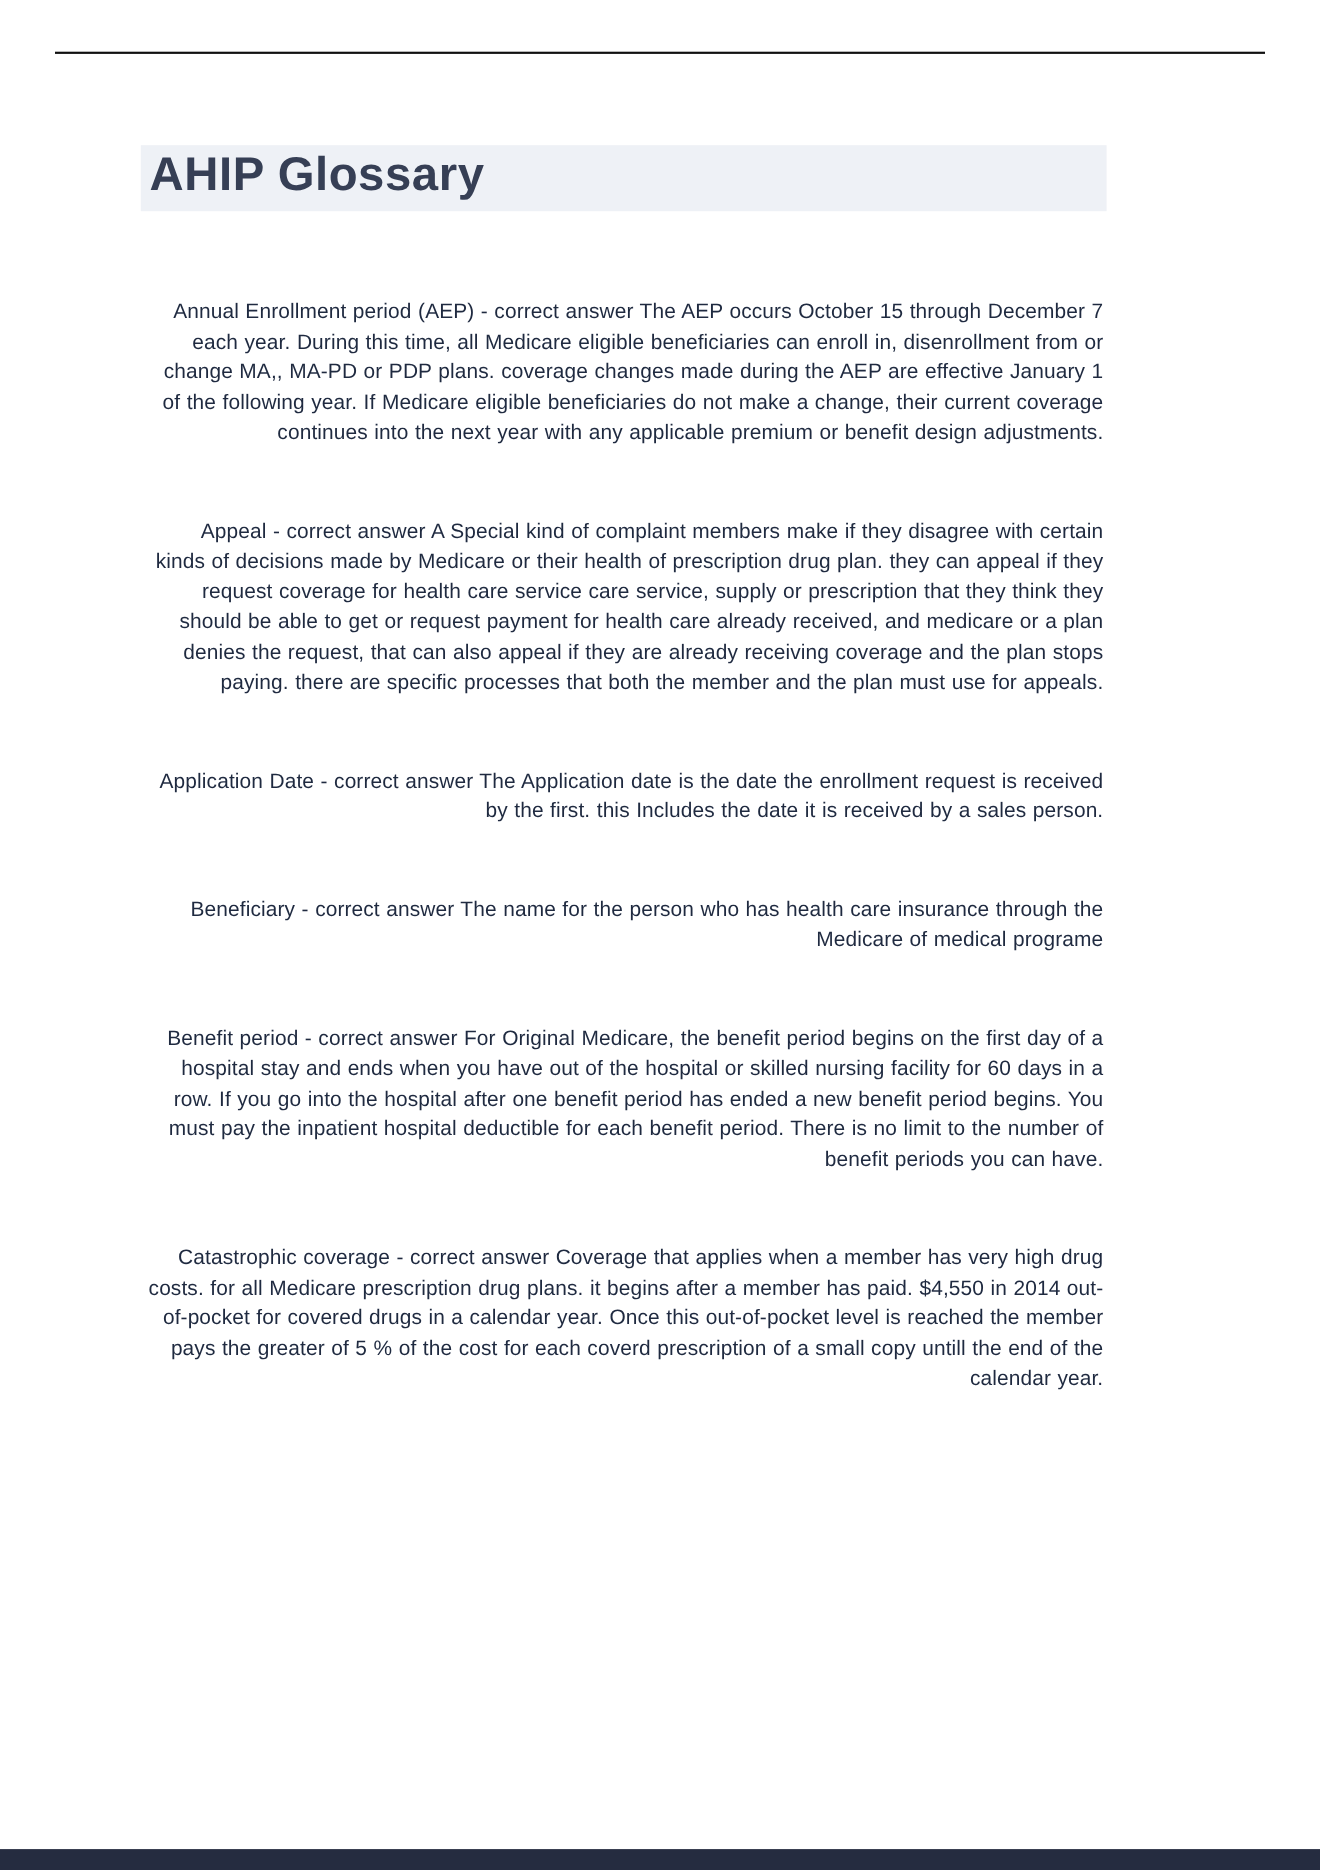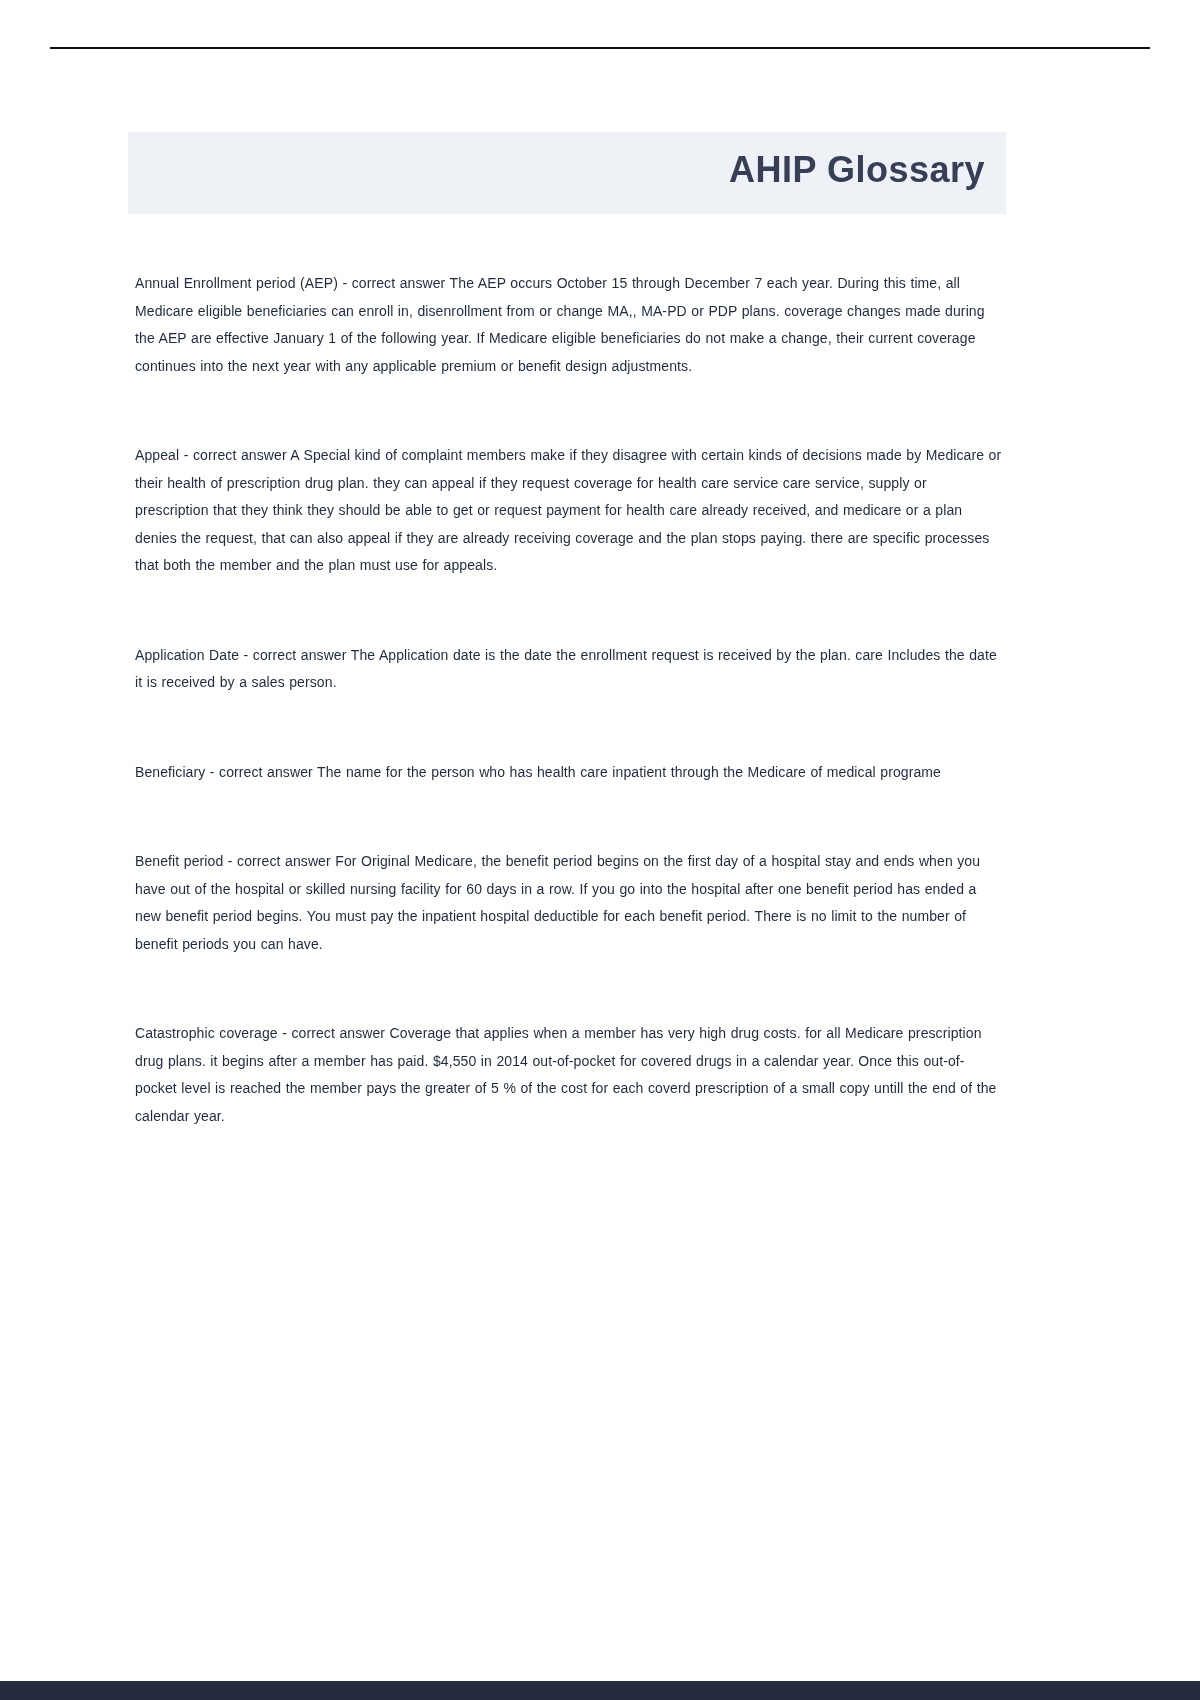--- a/index.html
+++ b/index.html
@@ -30,42 +30,42 @@
   .title-band {
     position: absolute;
     top: 132px;
     left: 128px;
     width: 878px;
     background: #eef1f6;
     padding: 2px 10px 8px 8px;
     box-sizing: border-box;
   }
   .title-band h1 {
-    margin: 11px;
-    font-size: 36px;
+    margin: 0;
+    font-size: 43px;
     line-height: 50px;
     font-weight: 700;
     color: #363f55;
     letter-spacing: 0.5px;
     font-family: "Liberation Sans", sans-serif;
-    text-align: right;
   }
   .content {
     position: absolute;
     top: 270px;
     left: 135px;
     width: 868px;
   }
   .entry {
     margin: 0 0 62px 0;
-    font-size: 14px;
+    font-size: 19px;
     line-height: 27.5px;
     color: #1f2a40;
     letter-spacing: 0.1px;
     word-spacing: 0.5px;
+    text-align: right;
   }
   .footer-bar {
     position: absolute;
     left: 0;
     bottom: 0;
     width: 1200px;
     height: 19px;
     background: #252c40;
   }
 </style>
@@ -76,21 +76,21 @@
 
   <div class="top-rule"></div>
 
   <div class="title-band">
     <h1>AHIP Glossary</h1>
   </div>
 
   <div class="content">
     <p class="entry">Annual Enrollment period (AEP) - correct answer The AEP occurs October 15 through December 7 each year. During this time, all Medicare eligible beneficiaries can enroll in, disenrollment from or change MA,, MA-PD or PDP plans. coverage changes made during the AEP are effective January 1 of the following year. If Medicare eligible beneficiaries do not make a change, their current coverage continues into the next year with any applicable premium or benefit design adjustments.</p>
     <p class="entry">Appeal - correct answer A Special kind of complaint members make if they disagree with certain kinds of decisions made by Medicare or their health of prescription drug plan. they can appeal if they request coverage for health care service care service, supply or prescription that they think they should be able to get or request payment for health care already received, and medicare or a plan denies the request, that can also appeal if they are already receiving coverage and the plan stops paying. there are specific processes that both the member and the plan must use for appeals.</p>
-    <p class="entry">Application Date - correct answer The Application date is the date the enrollment request is received by the plan. care Includes the date it is received by a sales person.</p>
-    <p class="entry">Beneficiary - correct answer The name for the person who has health care inpatient through the Medicare of medical programe</p>
+    <p class="entry">Application Date - correct answer The Application date is the date the enrollment request is received by the first. this Includes the date it is received by a sales person.</p>
+    <p class="entry">Beneficiary - correct answer The name for the person who has health care insurance through the Medicare of medical programe</p>
     <p class="entry">Benefit period - correct answer For Original Medicare, the benefit period begins on the first day of a hospital stay and ends when you have out of the hospital or skilled nursing facility for 60 days in a row. If you go into the hospital after one benefit period has ended a new benefit period begins. You must pay the inpatient hospital deductible for each benefit period. There is no limit to the number of benefit periods you can have.</p>
     <p class="entry">Catastrophic coverage - correct answer Coverage that applies when a member has very high drug costs. for all Medicare prescription drug plans. it begins after a member has paid. $4,550 in 2014 out-of-pocket for covered drugs in a calendar year. Once this out-of-pocket level is reached the member pays the greater of 5 % of the cost for each coverd prescription of a small copy untill the end of the calendar year.</p>
   </div>
 
   <div class="footer-bar"></div>
 
 </div>
 
 </body></html>

